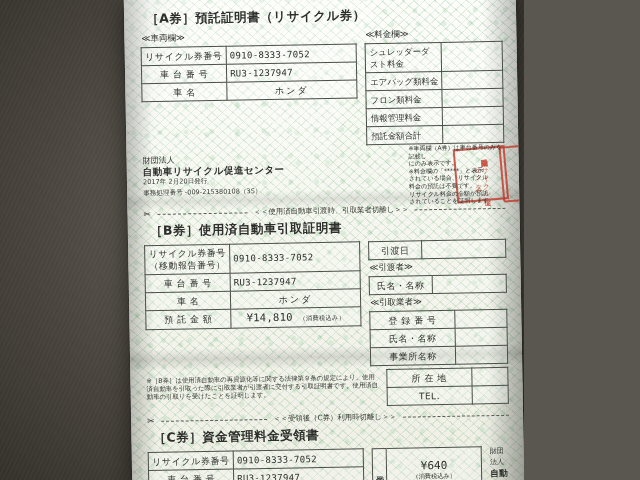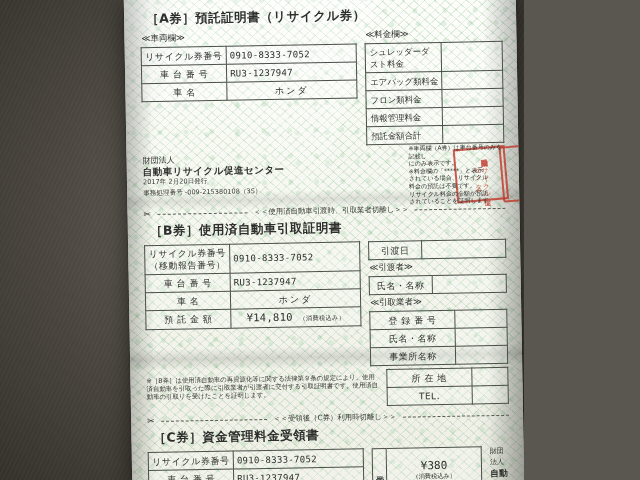--- a/index.html
+++ b/index.html
@@ -346,21 +346,21 @@
 
             </tbody>
               </table>
           </div>
 
           <div class="col-right">
             <div class="flexrow">
               <div class="amountbox" style="flex:0 0 110px;height:46px">
                 <div class="vlabel">受領金額</div>
                 <div class="amt-cell">
-                  <span class="big">¥380</span>
+                  <span class="big">¥640</span>
                   <span class="tax">（消費税込み）</span>
                 </div>
               </div>
               <div class="issuer" style="flex:1;margin-top:0">
                 <div style="font-size:7px">財団法人</div>
                 <div class="b" style="font-size:8.6px">自動車リサイ</div>
 
               </div>
             </div>
           </div>

